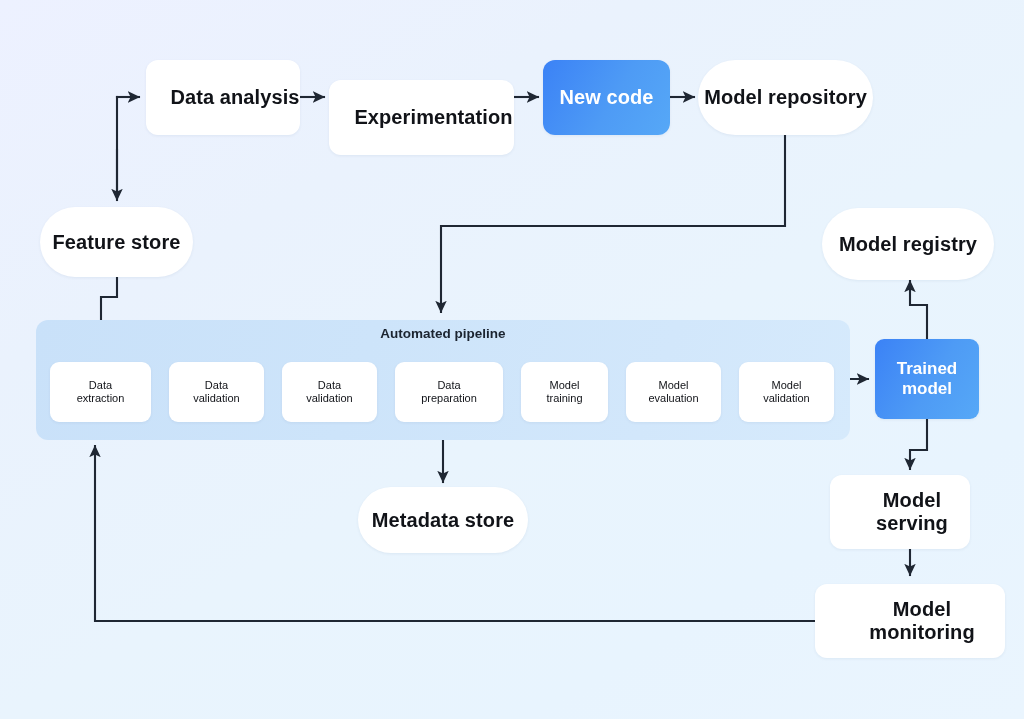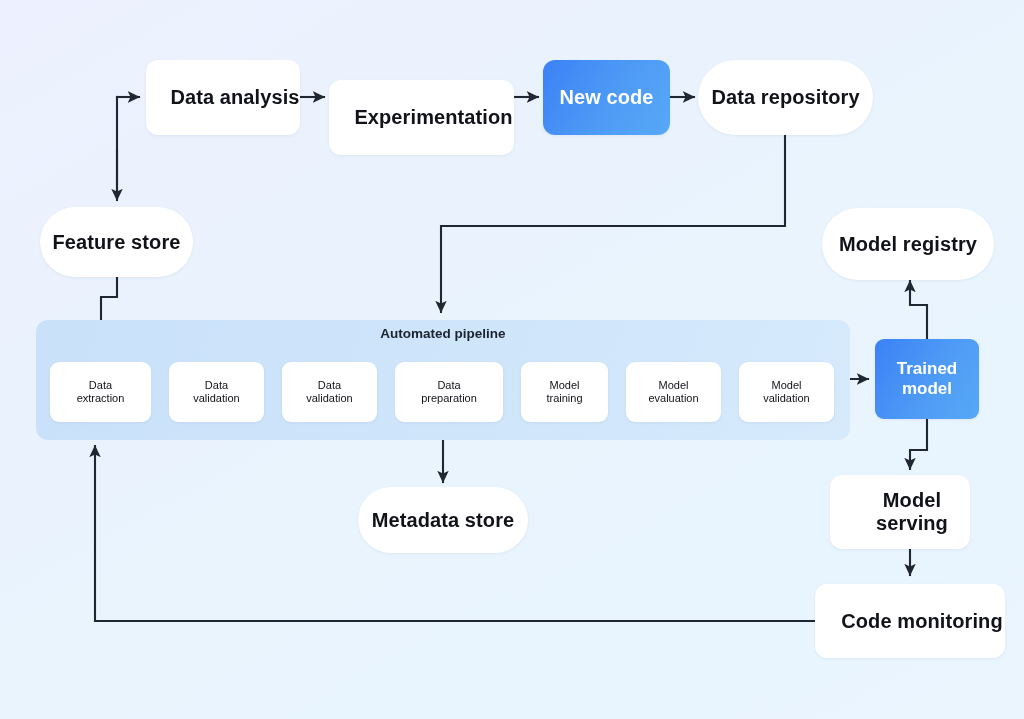--- a/index.html
+++ b/index.html
@@ -145,21 +145,21 @@
 
   <div class="node rect lvl1 shadow" style="left:329px; top:60px; width:185px; height:75px;margin-top:20px;">
     <span>Experimentation</span>
   </div>
 
   <div class="node accent lvl1 shadow" style="left:543px; top:60px; width:127px; height:75px;">
     <span>New code</span>
   </div>
 
   <div class="node pill lvl1 shadow" style="left:698px; top:60px; width:175px; height:75px;">
-    <span>Data repository</span>
+    <span>Model repository</span>
   </div>
 
   <div class="node pill lvl1 shadow" style="left:40px; top:207px; width:153px; height:70px;">
     <span>Feature store</span>
   </div>
 
   <div class="node pill lvl1 shadow" style="left:822px; top:208px; width:172px; height:72px;">
     <span>Model registry</span>
   </div>
 
@@ -205,16 +205,16 @@
 
   <div class="node pill lvl1 shadow" style="left:358px; top:487px; width:170px; height:66px;">
     <span>Metadata store</span>
   </div>
 
   <div class="node rect lvl1 shadow" style="left:830px; top:475px; width:140px; height:74px;">
     <span>Model serving</span>
   </div>
 
   <div class="node rect lvl1 shadow" style="left:815px; top:584px; width:190px; height:74px;">
-    <span>Code monitoring</span>
+    <span>Model monitoring</span>
   </div>
 
 </div>
 
 </body></html>

